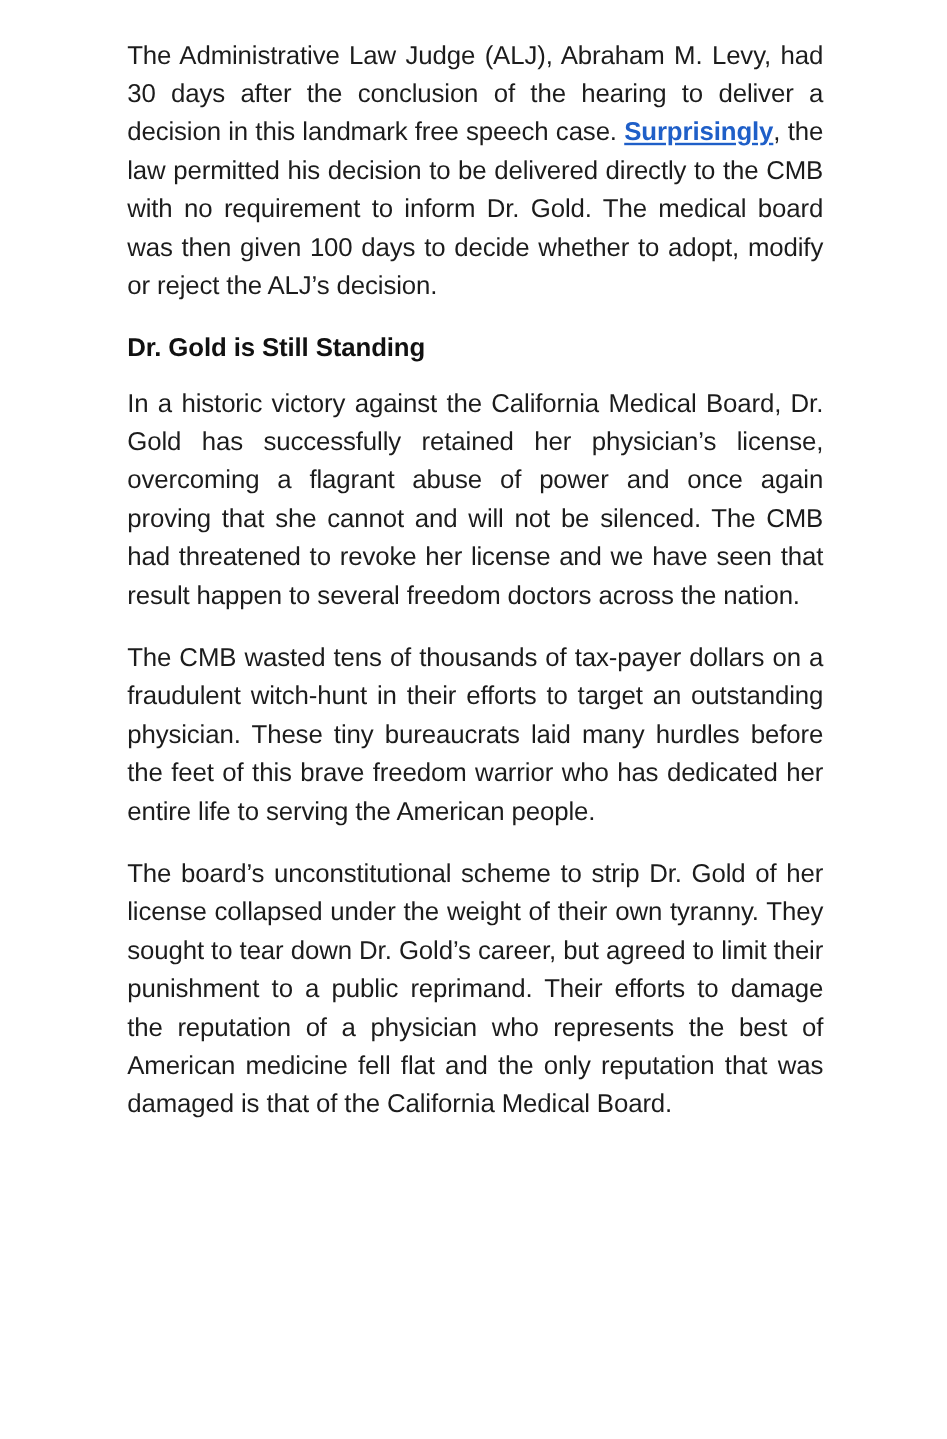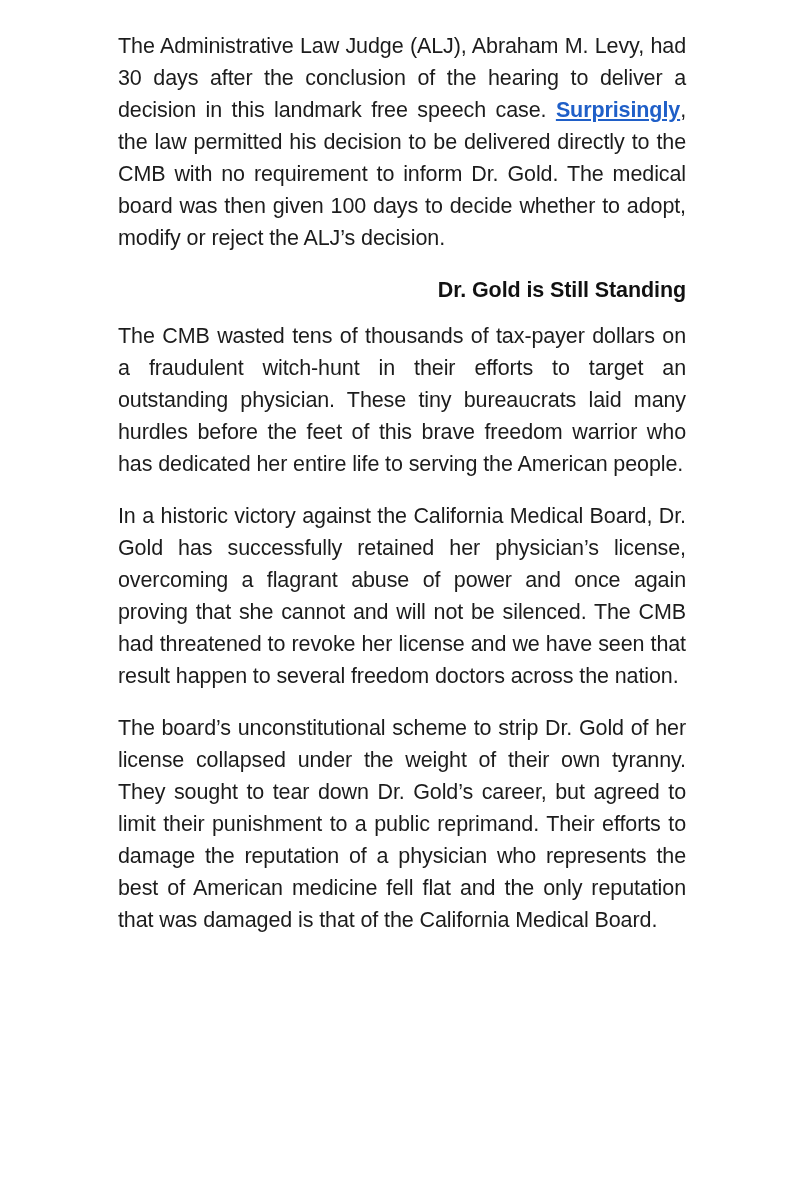--- a/index.html
+++ b/index.html
@@ -18,43 +18,43 @@
     left: 106px;
     top: 30px;
     width: 580px;
     font-family: "Liberation Sans", sans-serif;
     font-size: 21.5px;
     line-height: 32px;
     color: #1c1c1c;
     letter-spacing: -0.1px;
   }
   .article p {
-    margin: 0 0 20px 12px;
+    margin: 0 0 20px 0;
     text-align: justify;
     text-align-last: left;
   }
   .article h3 {
     margin: 2px 0 14px 0;
     font-size: 21.5px;
     line-height: 32px;
     font-weight: bold;
-    text-align: right;
+    text-align: left;
     color: #111111;
   }
   .article a {
     color: #1f5fc8;
     font-weight: bold;
     text-decoration: underline;
     text-underline-offset: 2px;
   }
 </style>
 </head>
 <body>
 
 <div class="article">
   <p><span>The Administrative Law Judge (ALJ), Abraham M. Levy, had 30 days after the conclusion of the hearing to deliver a decision in this landmark free speech case. </span><a href="#" style="color: rgb(31, 95, 200);">Surprisingly</a><span>, the law permitted his decision to be delivered directly to the CMB with no requirement to inform Dr. Gold. The medical board was then given 100 days to decide whether to adopt, modify or reject the ALJ’s decision.</span></p>
 
   <h3>Dr. Gold is Still Standing</h3>
 
+  <p>In a historic victory against the California Medical Board, Dr. Gold has successfully retained her physician’s license, overcoming a flagrant abuse of power and once again proving that she cannot and will not be silenced. The CMB had threatened to revoke her license and we have seen that result happen to several freedom doctors across the nation.</p>
   <p>The CMB wasted tens of thousands of tax-payer dollars on a fraudulent witch-hunt in their efforts to target an outstanding physician. These tiny bureaucrats laid many hurdles before the feet of this brave freedom warrior who has dedicated her entire life to serving the American people.</p>
-  <p>In a historic victory against the California Medical Board, Dr. Gold has successfully retained her physician’s license, overcoming a flagrant abuse of power and once again proving that she cannot and will not be silenced. The CMB had threatened to revoke her license and we have seen that result happen to several freedom doctors across the nation.</p>
   <p>The board’s unconstitutional scheme to strip Dr. Gold of her license collapsed under the weight of their own tyranny. They sought to tear down Dr. Gold’s career, but agreed to limit their punishment to a public reprimand. Their efforts to damage the reputation of a physician who represents the best of American medicine fell flat and the only reputation that was damaged is that of the California Medical Board.</p>
 </div>
 
 </body></html>

